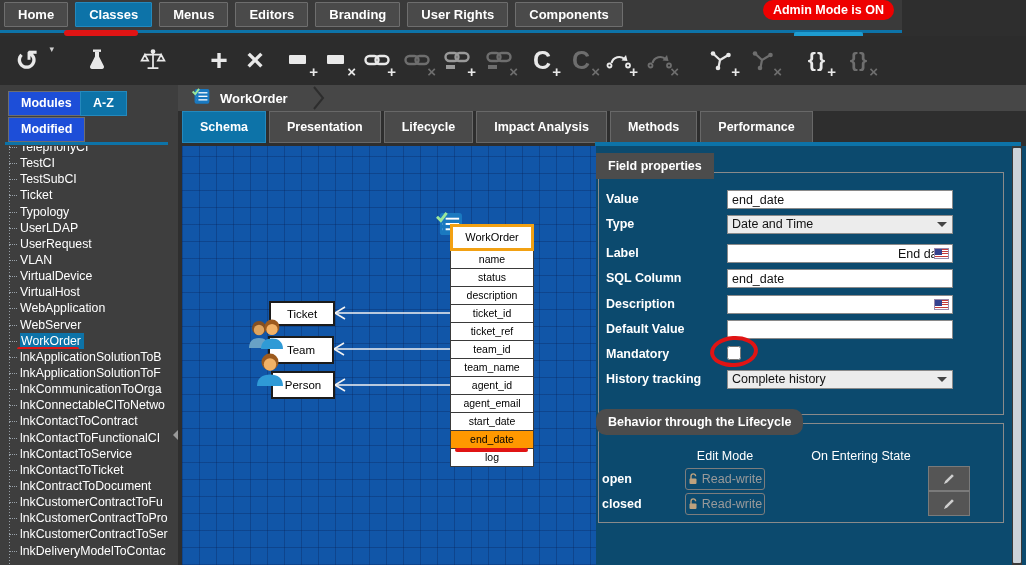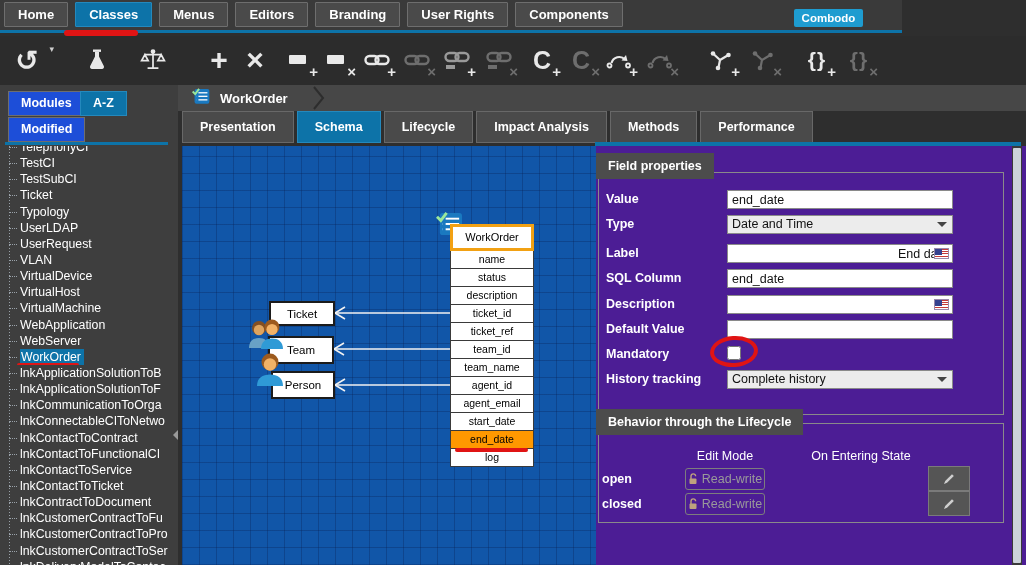--- a/index.html
+++ b/index.html
@@ -4,21 +4,21 @@
 <style>
   :root{
     --accent:#0d73a8; --annotation:#e01414; --diagram_bg:#1156a8;
     --highlight:#ff9800; --entity_border:#f2a113; --brand_blue:#1e9cd0; --admin_red:#ee0000;
   }
   *{box-sizing:border-box;margin:0;padding:0;font-family:"Liberation Sans","DejaVu Sans",sans-serif;}
   html,body{width:1026px;height:565px;overflow:hidden;background:#2e2e2e;}
   #stage{position:relative;width:1026px;height:565px;overflow:hidden;background:#2e2e2e;}
 
   
-  .menubar{position:absolute;left:0;top:0;width:902px;height:33px;background:#3a3a3a;border-bottom:3px solid var(--accent);display:flex;align-items:center;}
+  .menubar{position:absolute;left:0;top:0;width:902px;height:33px;background:#3a3a3a;border-bottom:3px solid var(--accent);display:flex;}
   .mbtn{height:25px;line-height:23px;margin:2px 3px 3px 4px;padding:0 13px;background:#4a4a4a;border:1px solid #6e6e6e;color:#fff;font-size:13px;font-weight:bold;border-radius:1px;cursor:default;}
   .mbtn.active{background:var(--accent);border-color:#2489bd;}
   .mb-right{margin-left:auto;display:flex;align-items:center;gap:12px;padding-right:8px;flex-direction:column;}
   .admin-pill{background:var(--admin_red);color:#fff;font-size:12.5px;font-weight:bold;padding:3px 10px;border-radius:11px;}
   .brand-btn{background:var(--brand_blue);color:#fff;font-size:11.5px;font-weight:bold;padding:3px 8px;border-radius:2px;}
   .app-title{color:#fff;font-size:13.5px;font-weight:bold;}
 
   
   .toolbar{position:absolute;left:0;top:36px;width:1026px;height:49px;background:#2c2c2c;}
   .tb{position:absolute;top:8px;width:30px;height:32px;color:#e9e9e9;display:flex;align-items:center;justify-content:center;}
@@ -62,21 +62,21 @@
   .etable{position:absolute;left:268px;top:78px;width:84px;}
   .ehead{height:27px;line-height:21px;background:#fff;border:3px solid var(--entity_border);text-align:center;font-size:11px;color:#000;}
   .erow{height:18px;line-height:16px;background:#fff;border:1px solid #3a3a3a;border-top:none;text-align:center;font-size:10.5px;color:#000;}
   .erow.hl{background:var(--highlight);}
   .red-underline-field{position:absolute;left:273px;top:302px;width:73px;height:4px;background:var(--annotation);border-radius:3px;}
   .checklist-badge{position:absolute;left:254px;top:64px;}
   .rel-arrows{position:absolute;left:0;top:0;}
   .avatar{position:absolute;}
 
   
-  .props{position:absolute;left:596px;top:146px;width:430px;height:419px;background:#4c1d95;}
+  .props{position:absolute;left:596px;top:146px;width:430px;height:419px;background:#0c4a6e;}
   .props-topline{position:absolute;left:595px;top:142px;width:426px;height:4px;background:var(--accent);}
   .vscroll{position:absolute;left:1012px;top:146px;width:10px;height:419px;background:#3a3a3a;}
   .vscroll .thumb{position:absolute;left:1px;top:2px;width:8px;height:415px;background:#ccd3da;border-radius:1px;}
   .fset{position:absolute;border:1px solid #8a8a8a;}
   .legend{position:absolute;background:#4c4c4c;color:#fff;font-size:12.5px;font-weight:bold;padding:6px 12px;}
   .prow-label{position:absolute;left:10px;color:#fff;font-size:12.5px;font-weight:bold;}
   .inp{position:absolute;left:131px;width:226px;height:19px;background:#fff;border:1px solid #8a8a8a;font-size:12.5px;color:#111;padding:0 4px;}
   .sel{position:absolute;left:131px;width:226px;height:19px;background:#ececec;border:1px solid #8a8a8a;font-size:12.5px;color:#111;padding:0 4px;line-height:17px;}
   .sel .chev{position:absolute;right:5px;top:3px;width:0;height:0;border:5px solid transparent;border-top-color:#444;border-bottom:none;margin-top:3px;}
   .flag{position:absolute;width:15px;height:11px;background:repeating-linear-gradient(180deg,#c43a3a 0 1px,#fff 1px 2.2px);border:1px solid #98a;}
@@ -238,21 +238,20 @@
       <li>TelephonyCI</li>
       <li>TestCI</li>
       <li>TestSubCI</li>
       <li>Ticket</li>
       <li>Typology</li>
       <li>UserLDAP</li>
       <li>UserRequest</li>
       <li>VLAN</li>
       <li>VirtualDevice</li>
       <li>VirtualHost</li>
-      <li>VirtualMachine</li>
       <li>WebApplication</li>
       <li>WebServer</li>
       <li><span class="sel-bg">WorkOrder</span><span class="red-underline-side"></span></li>
       <li>lnkApplicationSolutionToB</li>
       <li>lnkApplicationSolutionToF</li>
       <li>lnkCommunicationToOrga</li>
       <li>lnkConnectableCIToNetwo</li>
       <li>lnkContactToContract</li>
       <li>lnkContactToFunctionalCI</li>
       <li>lnkContactToService</li>
@@ -281,22 +280,22 @@
           <path d="M1 7l4 4 6-8" stroke="#9be89b" stroke-width="3" fill="none"></path>
         </svg>
     </span>
     <span class="bc-title">WorkOrder</span>
     <svg width="14" height="24" viewBox="0 0 14 24" style="margin-left:24px">
         <path d="M2 1l9 11-9 11" stroke="#2d2d2d" stroke-width="2" fill="none"></path>
       </svg>
   </div>
 
   <div class="tabsrow">
+    <button class="tab active">Schema</button>
     <button class="tab">Presentation</button>
-    <button class="tab active">Schema</button>
     <button class="tab">Lifecycle</button>
     <button class="tab">Impact Analysis</button>
     <button class="tab">Methods</button>
     <button class="tab">Performance</button>
   </div>
 
   <div class="diagram">
     <svg class="rel-arrows" width="414" height="419">
       <g stroke="#f2f2f2" stroke-width="1.6" fill="none">
         <line x1="153" y1="167" x2="268" y2="167"></line>
@@ -395,21 +394,21 @@
     <input class="inp" style="top: 174px;" value="">
 
     <span class="prow-label" style="top:201px;">Mandatory</span>
     <input type="checkbox" class="cb" style="top: 200px;">
     <span class="red-circle" style="top:190px;"></span>
 
     <span class="prow-label" style="top:226px;">History tracking</span>
     <div class="sel" style="top:224px;"><span>Complete history</span><span class="chev"></span></div>
 
     <div class="fset" style="left:2px;top:277px;width:406px;height:100px;"></div>
-    <div class="legend" style="left:0;top:263px;">Behavior through the Lifecycle</div>
+    <div class="legend" style="left:0;top:263px;border-radius:10px;">Behavior through the Lifecycle</div>
 
     <span class="colhead" style="left:89px;top:303px;width:80px;text-align:center;">Edit Mode</span>
     <span class="colhead" style="left:205px;top:303px;width:120px;text-align:center;">On Entering State</span>
 
     <span class="state-label" style="top:326px;">open</span>
     <button class="rw" style="top:322px;">
       <svg width="10" height="12" viewBox="0 0 10 12">
           <path d="M3 6V3.2a2.3 2.3 0 0 1 4.6 0" stroke="#bea27e" stroke-width="1.4" fill="none"></path>
           <rect x="1.5" y="5.5" width="7" height="5.5" rx="1" fill="#bea27e"></rect>
         </svg>

